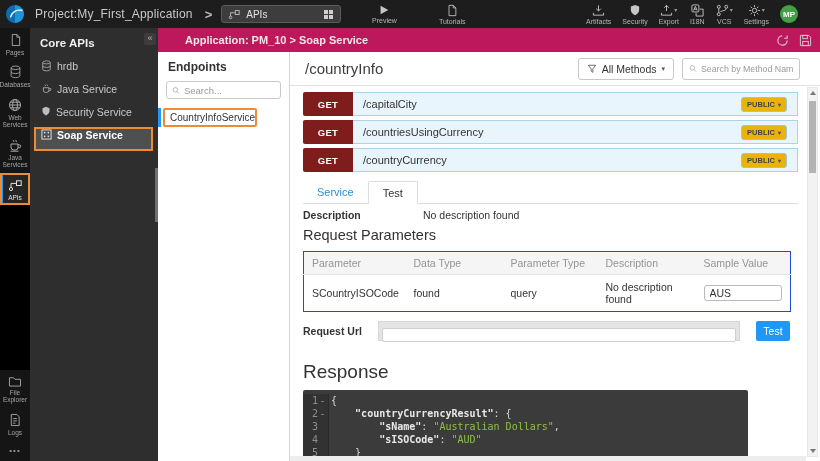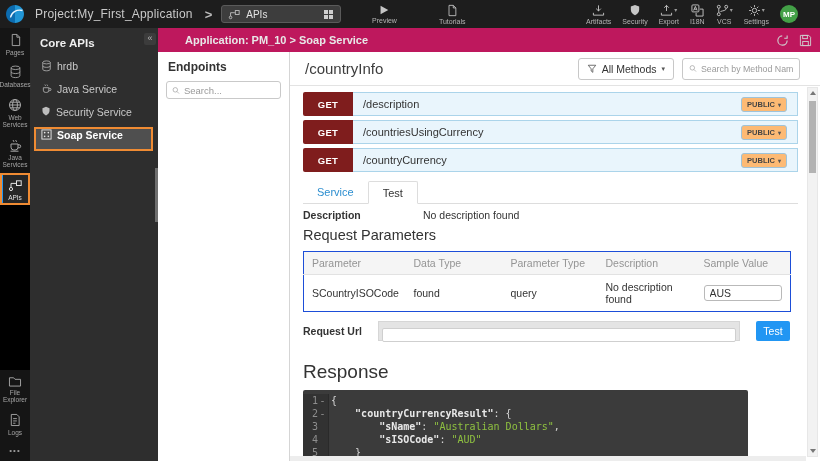--- a/index.html
+++ b/index.html
@@ -65,21 +65,21 @@
   .methods-btn { height:22px; border:1px solid #c8c8c8; border-radius:3px; background:#fff; display:flex; align-items:center; gap:5px; padding:0 8px; font-size:10.5px; color:#333; margin-right:8px; cursor:pointer; }
   .methods-caret { font-size:7px; color:#555; }
   .m-search { width:118px; height:22px; border:1px solid #c8c8c8; border-radius:3px; display:flex; align-items:center; gap:4px; padding:0 6px; margin-right:20px; background:#fff; }
   .m-search input { border:none; outline:none; width:100%; font-size:8.8px; color:#333; font-family:"Liberation Sans",sans-serif; }
   .m-search input::placeholder { color:#9a9a9a; }
   .content { position:absolute; top:35px; left:0; right:14px; bottom:5px; padding:5px 8px 0 13px; overflow:hidden; }
 
   .op-card { height:24px; display:flex; align-items:stretch; margin-bottom:4px; cursor:pointer; }
   .op-method { width:50px; background:#7f1d1d; color:#fff; font-size:9.5px; font-weight:bold; display:flex; align-items:center; justify-content:center; border-radius:2px 0 0 2px; letter-spacing:.3px; }
   .op-body { flex:1; background:#e9f5fc; border:1px solid #abd4ea; border-left:none; display:flex; align-items:center; padding:0 10px; font-size:11px; color:#333; }
-  .op-public { margin-left:auto; background:#fdba74; border:1px solid #9fc3d9; border-radius:3px; font-size:7.5px; font-weight:bold; color:#444; padding:2px 5px; display:flex; align-items:center; gap:3px; cursor:pointer;justify-content:flex-end; }
+  .op-public { margin-left:auto; background:#eab308; border:1px solid #9fc3d9; border-radius:3px; font-size:7.5px; font-weight:bold; color:#444; padding:2px 5px; display:flex; align-items:center; gap:3px; cursor:pointer;justify-content:flex-end; }
   .op-public .caret { font-size:6px; color:#555; }
 
   .tabs { margin-top:9px; display:flex; border-bottom:1px solid #ddd; height:23px; }
   .tab { padding:0 14px; line-height:22px; font-size:11px; cursor:pointer; }
   .tab-define { color:#2e8fd0; }
   .tab-active { border:1px solid #ddd; border-bottom:1px solid #fff; margin-bottom:-1px; background:#fff; color:#333; border-radius:2px 2px 0 0; }
 
   .desc-row { margin-top:5px; display:flex; font-size:10.5px; color:#333; }
   .desc-label { font-weight:bold; width:120px; }
   .rp-heading { font-size:14.5px; color:#333; margin:6px 0 8px; font-weight:400; }
@@ -340,20 +340,26 @@
 
   <aside class="endpoints">
     <div class="ep-title">Endpoints</div>
     <div class="ep-search">
       <svg width="9" height="9" viewBox="0 0 12 12">
         <circle cx="5" cy="5" r="3.4" fill="none" stroke="#999"></circle>
           <path d="M7.6 7.6l3 3" stroke="#999"></path>
       </svg>
       <input type="text" placeholder="Search..." style="">
     </div>
+    <div class="ep-item">
+      <div class="ep-bar"></div>
+      <div class="ep-box">
+        <span>CountryInfoService</span>
+      </div>
+    </div>
   </aside>
 
   <main class="main">
     <div class="main-header">
       <span class="svc-title">/countryInfo</span>
       <div class="methods-btn">
         <svg width="10" height="10" viewBox="0 0 12 12">
           <path d="M1.5 1.5h9L7 5.8v4.2L5 8.4V5.8z" fill="none" stroke="#555"></path>
         </svg>
         <span>All Methods</span>
@@ -366,21 +372,21 @@
         </svg>
         <input type="text" placeholder="Search by Method Name or URL..." style="">
       </div>
     </div>
 
     <div class="content">
 
       <div class="op-card">
         <div class="op-method">GET</div>
         <div class="op-body">
-          <span>/description</span>
+          <span>/capitalCity</span>
           <div class="op-public">
             <span>PUBLIC</span>
             <span class="caret">▾</span>
           </div>
         </div>
       </div>
       <div class="op-card">
         <div class="op-method">GET</div>
         <div class="op-body">
           <span>/countriesUsingCurrency</span>

